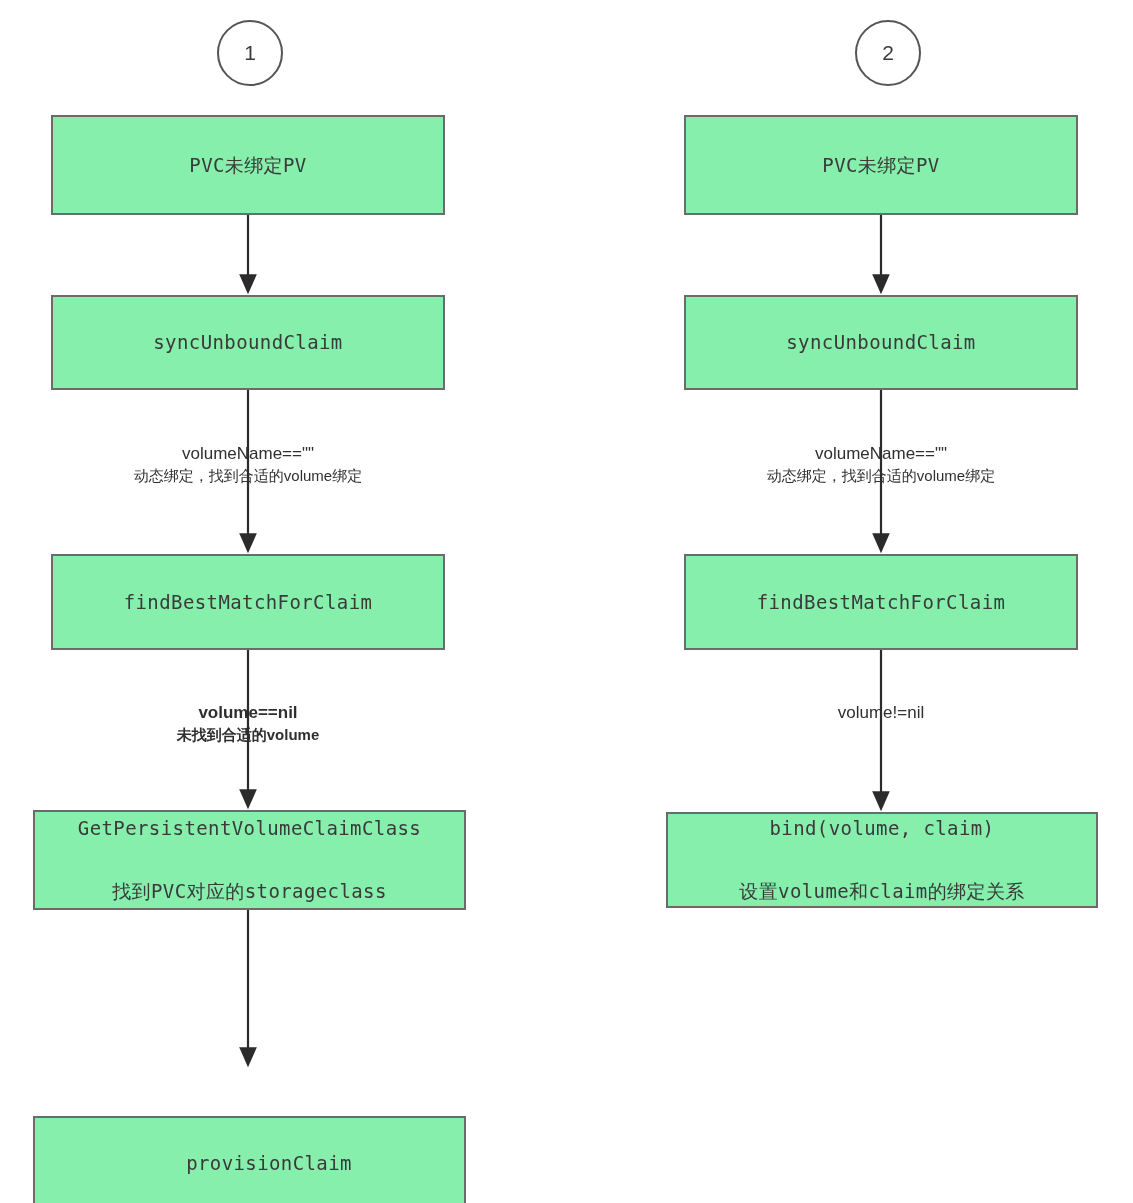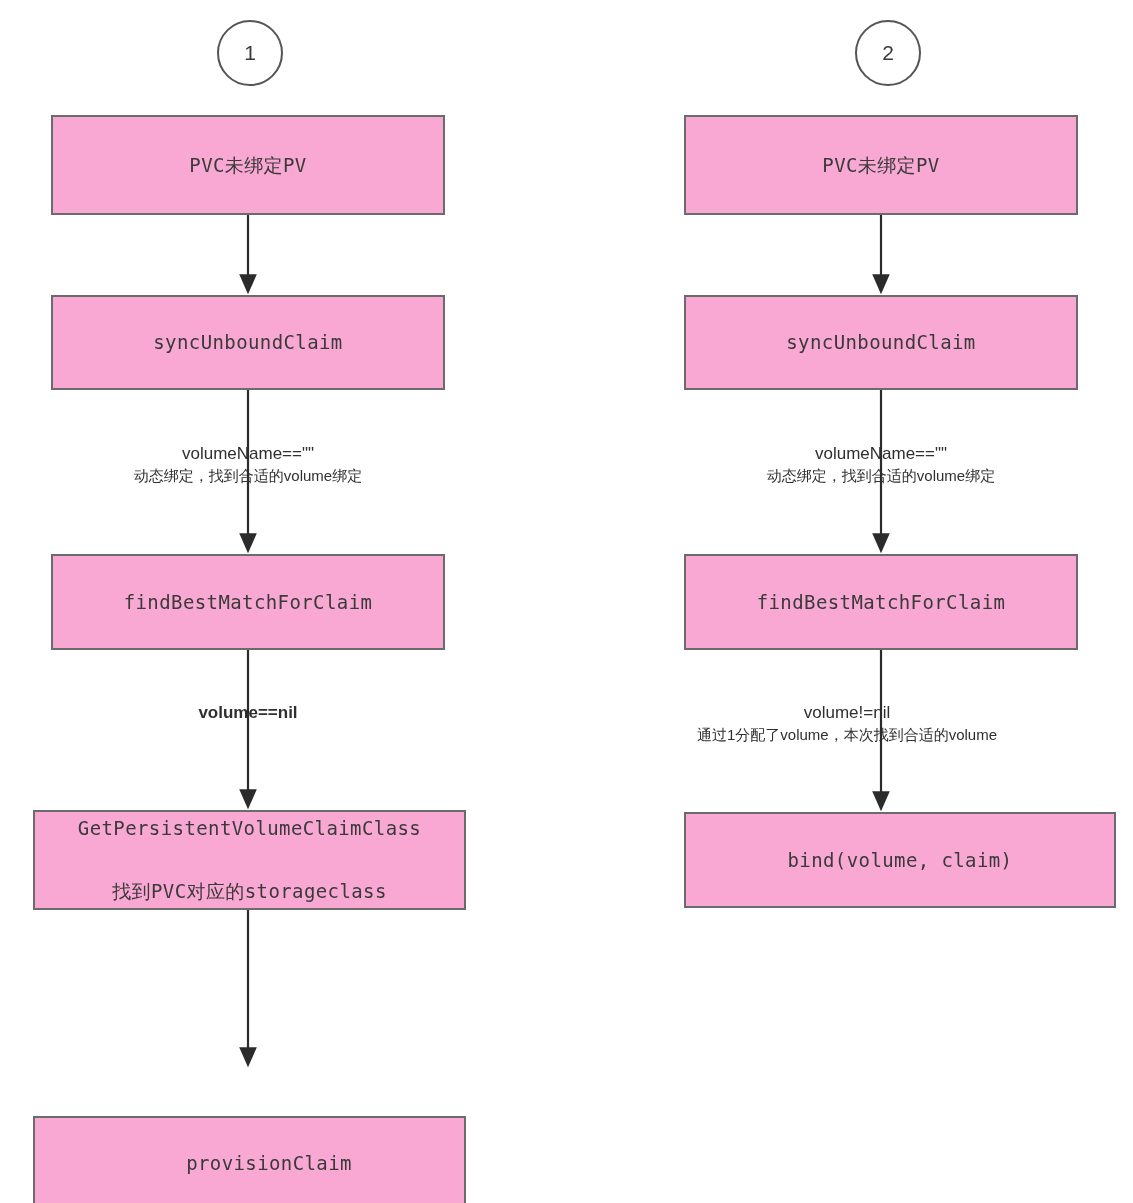--- a/index.html
+++ b/index.html
@@ -17,21 +17,21 @@
   #diagram {
     position: absolute;
     inset: 0;
     width: 1133px;
     height: 1203px;
   }
   .node-box {
     position: absolute;
     box-sizing: border-box;
     border: 2px solid #6b6b6b;
-    background: #f9a8d4;
+    background: #86efac;
     display: flex;
     flex-direction: column;
     align-items: center;
     justify-content: center;
     text-align: center;
   }
   .node-line {
     font-family: "DejaVu Sans Mono", "Liberation Mono", monospace;
     font-size: 19px;
     color: #3a3a3a;
@@ -120,20 +120,21 @@
     <span class="l1">volumeName==""</span>
     <span class="l2">动态绑定，找到合适的volume绑定</span>
   </div>
 
   <div class="node-box" style="left:51px; top:554px; width:394px; height:96px;">
     <span class="node-line">findBestMatchForClaim</span>
   </div>
 
   <div class="edge-label" style="left:48px; top:702px; width:400px;font-weight:bold;">
     <span class="l1">volume==nil</span>
+    <span class="l2">未找到合适的volume</span>
   </div>
 
   <div class="node-box" style="left:33px; top:810px; width:433px; height:100px;">
     <span class="node-line">GetPersistentVolumeClaimClass</span>
     <span class="node-line sub">找到PVC对应的storageclass</span>
   </div>
 
   <div class="node-box" style="left:33px; top:1116px; width:433px; height:95px;padding-left:39px;">
     <span class="node-line">provisionClaim</span>
   </div>
@@ -152,22 +153,22 @@
 
   <div class="edge-label" style="left:681px; top:443px; width:400px;">
     <span class="l1">volumeName==""</span>
     <span class="l2">动态绑定，找到合适的volume绑定</span>
   </div>
 
   <div class="node-box" style="left:684px; top:554px; width:394px; height:96px;">
     <span class="node-line">findBestMatchForClaim</span>
   </div>
 
-  <div class="edge-label" style="left:607px; top:702px; width:480px;">
+  <div class="edge-label" style="left:641px; top:702px; width:480px;">
     <span class="l1">volume!=nil</span>
-    <span class="l2">通过1分配了volume，本次找到合适的volume</span>
   </div>
 
-  <div class="node-box" style="left:684px; top:812px; width:432px; height:96px;">
+  <div class="node-box" style="left:666px; top:812px; width:432px; height:96px;">
     <span class="node-line">bind(volume, claim)</span>
+    <span class="node-line sub">设置volume和claim的绑定关系</span>
   </div>
 
 </div>
 
 </body></html>

